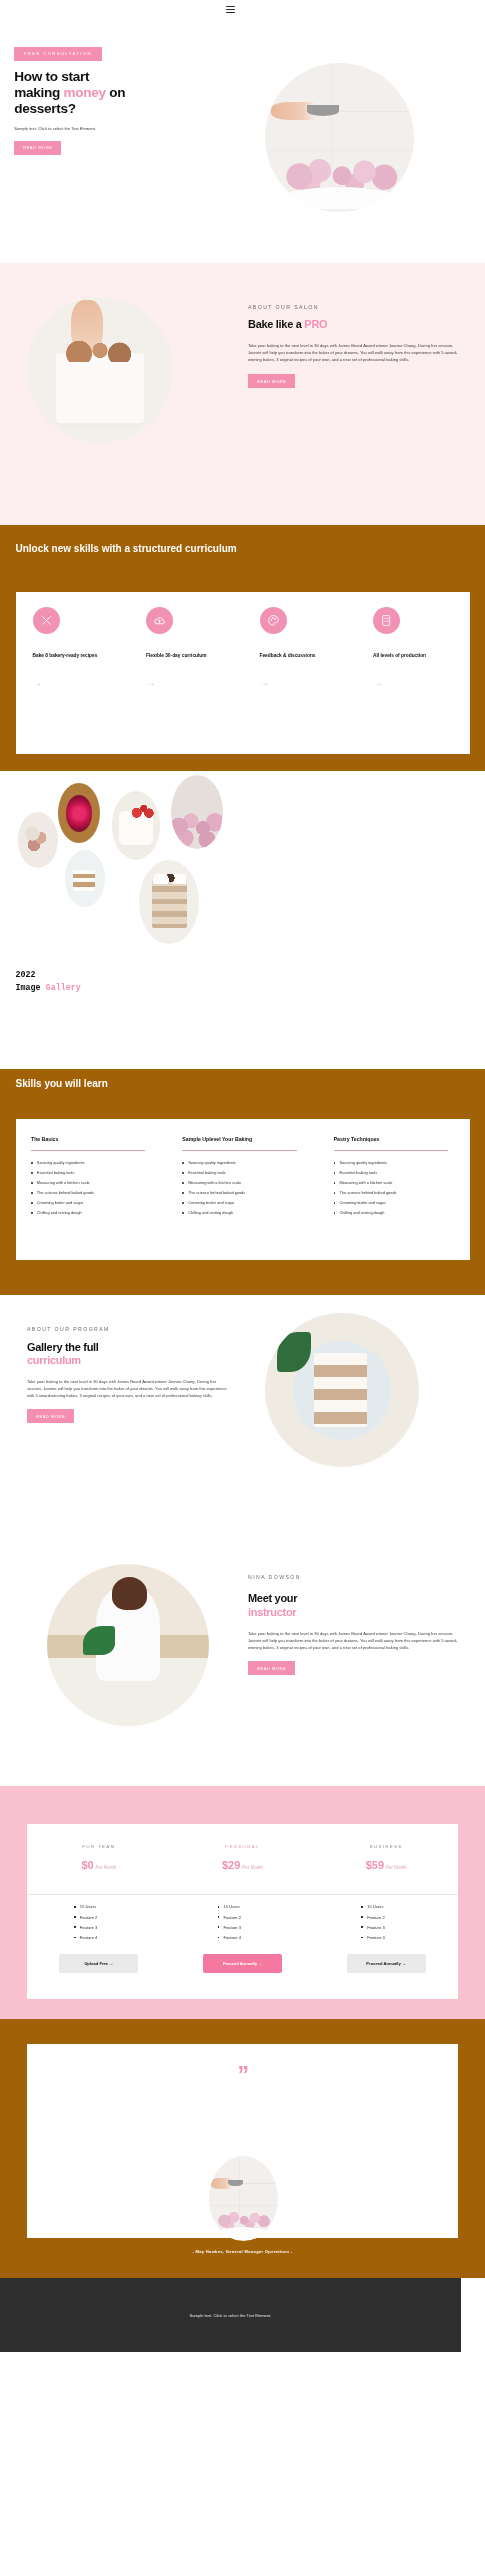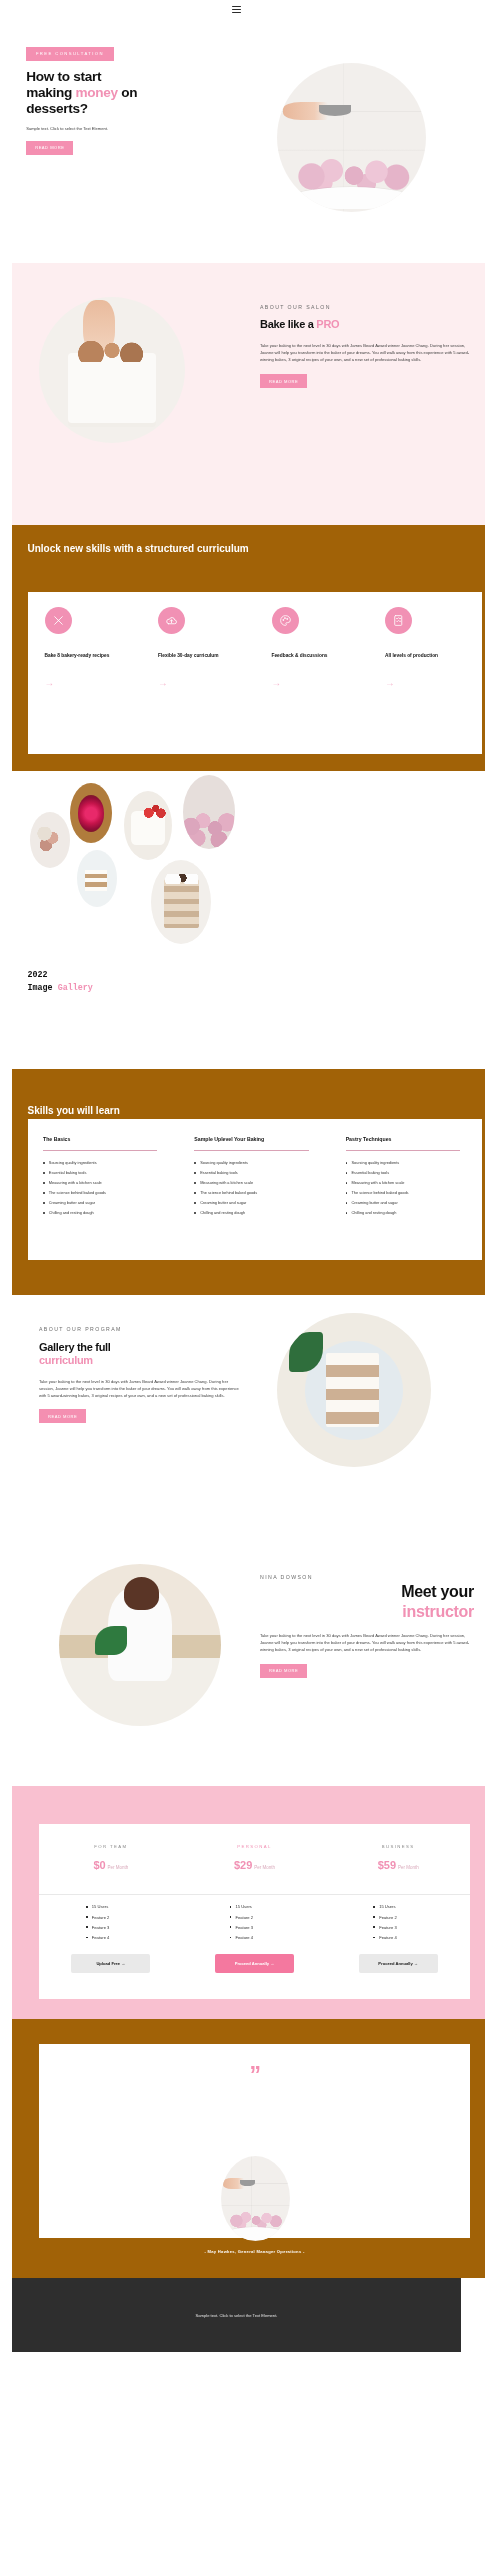--- a/index.html
+++ b/index.html
@@ -4,21 +4,21 @@
 <style>
   *{margin:0;padding:0;box-sizing:border-box;}
   html,body{width:485px;}
   body{
     font-family:"Liberation Sans", sans-serif;
     background:#ffffff;
     color:#1a1a1a;
     width:485px;
     overflow-x:hidden;
   }
-  .page{width:461px;position:relative;padding-left:12px;}
+  .page{width:461px;position:relative;}
 
   
   .topbar{height:19.4px;background:#ffffff;display:flex;align-items:center;justify-content:center;}
   .burger{width:9px;height:7.1px;display:flex;flex-direction:column;justify-content:space-between;cursor:pointer;}
   .burger i{display:block;height:1.3px;background:#2b2b2b;border-radius:0.6px;}
 
   
   .sec{position:relative;width:485px;}
   .eyebrow{
     font-size:5.2px;letter-spacing:1.4px;color:#6c6c6c;text-transform:uppercase;font-weight:400;
@@ -164,21 +164,21 @@
   .ph-choco{background:#f2efeb;}
   .ph-choco:before{content:"";position:absolute;left:22%;top:22%;width:58%;height:58%;
     background:repeating-linear-gradient(180deg,#e8d9c6 0 14%,#cbb296 14% 26%);border-radius:2.6px;}
   .ph-choco:after{content:"";position:absolute;left:24%;top:16%;width:54%;height:12%;
     background:radial-gradient(circle at 24% 60%,#fdfdfd 0 30%,transparent 31%),
                radial-gradient(circle at 52% 40%,#4a3326 0 24%,transparent 25%),
                radial-gradient(circle at 80% 60%,#fdfdfd 0 28%,transparent 29%);}
 
   
   .skills{height:226px;}
-  .skills h2{position:absolute;left:15.5px;top:36px;font-size:10px;color:#fff;font-weight:700;}
+  .skills h2{position:absolute;left:15.5px;top:9px;font-size:10px;color:#fff;font-weight:700;}
   .skills-box{position:absolute;left:15.5px;top:50px;width:454px;height:141px;background:#fff;display:flex;padding:17px 0 0 0;}
   .scol{flex:1;padding:0 11.6px 0 15.5px;}
   .scol h4{font-size:5.2px;font-weight:700;color:#111;}
   .scol hr{border:none;border-top:0.6px solid #d9a2b5;margin:7.8px 0 0 0;width:92%;}
   .scol ul{list-style:none;margin-top:9px;}
   .scol li{font-size:3.9px;color:#333;margin-bottom:4.9px;position:relative;padding-left:5.8px;line-height:1.3;}
   .scol li:before{content:"";position:absolute;left:0;top:2.1px;width:1.6px;height:1.6px;border-radius:50%;background:#333;}
 
   
   .explore{background:#fff;height:239px;}
@@ -190,21 +190,21 @@
   .ph-plate{background:#efebe3;}
   .ph-plate:before{content:"";position:absolute;left:18%;top:18%;width:64%;height:64%;border-radius:50%;background:#e3eaee;}
   .ph-plate:after{content:"";position:absolute;left:32%;top:26%;width:34%;height:48%;
     background:repeating-linear-gradient(180deg,#fbf8f3 0 16%,#cdb094 16% 32%);border-radius:1.9px;}
   .leaf{position:absolute;left:8%;top:12%;width:22%;height:26%;background:#2f6e3c;border-radius:60% 10% 60% 10%;}
 
   
   .instructor{background:#fff;height:252px;}
   .inst-img{position:absolute;left:47px;top:30px;width:162px;height:162px;border-radius:50%;overflow:hidden;}
   .inst-text{position:absolute;left:248px;top:40px;width:214px;}
-  .instructor h2{font-size:16px;margin-top:2px;line-height:1.22;text-align:right;}
+  .instructor h2{font-size:11px;margin-top:12px;line-height:1.22;}
   .instructor .body-txt{margin-top:10.4px;}
   .instructor .btn-pink{margin-top:10.4px;}
   .ph-chef{background:linear-gradient(180deg,#efe7dc 0 44%,#d9c8ac 44% 58%,#f2efe9 58%);}
   .ph-chef:before{content:"";position:absolute;left:30%;top:14%;width:40%;height:58%;background:#fbfbfb;border-radius:40% 40% 14% 14%;}
   .ph-chef:after{content:"";position:absolute;left:40%;top:8%;width:22%;height:20%;background:#5a3526;border-radius:50% 50% 40% 40%;}
   .pipe{position:absolute;left:22%;top:38%;width:20%;height:18%;background:#2f7a3f;border-radius:60% 10% 40% 10%;}
 
   
   .pricing{background:#f9c0d0;height:233px;}
   .price-box{position:absolute;left:27px;top:38px;width:431px;height:175px;background:#fff;}

